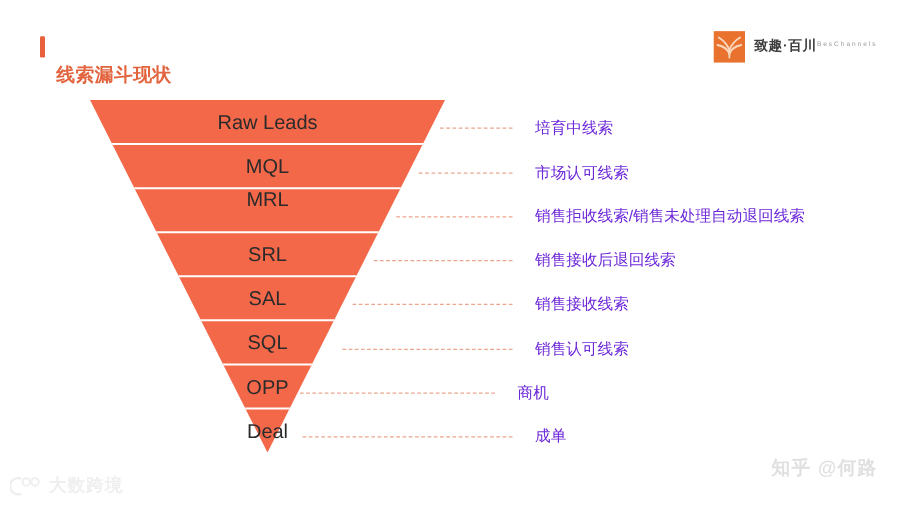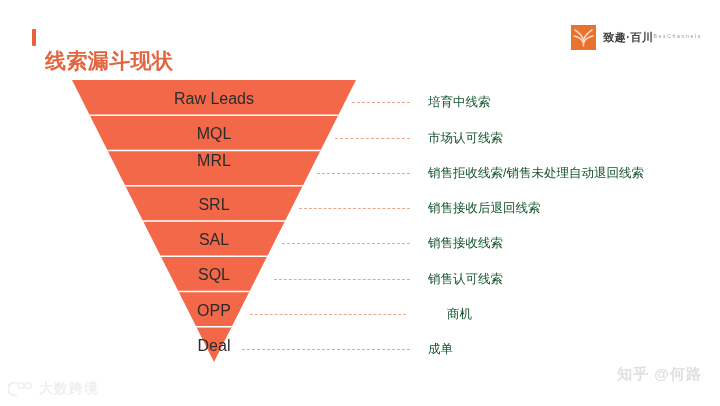--- a/index.html
+++ b/index.html
@@ -28,21 +28,21 @@
     height: 24px;
   }
   #title-bar {
     width: 4px;
     height: 17px;
     background: #E8603C;
     margin-right: 9px;
     border-radius: 1px;
   }
   #title-text {
-    font-size: 21px;
+    font-size: 15px;
     font-weight: bold;
     color: #E2653F;
     letter-spacing: 0.4px;
     white-space: nowrap;
     margin-top: 47px;
   }
 
   
   #logo {
     position: absolute;
@@ -110,21 +110,21 @@
     align-items: center;
   }
   .dash {
     height: 0;
     border-top: 1px dashed #E9A68C;
     flex: none;
   }
   .row-label {
     margin-left: 18px;
     font-size: 12.5px;
-    color: #14532d;
+    color: #6d28d9;
     white-space: nowrap;
   }
 
   
   #wm-left {
     position: absolute;
     left: 8px;
     bottom: 8px;
     display: flex;
     align-items: center;
@@ -227,21 +227,21 @@
     <div class="row-label">销售接收后退回线索</div>
   </div>
   <div class="row" style="left:282px; top:235px;">
     <div class="dash" style="width:128px;"></div>
     <div class="row-label">销售接收线索</div>
   </div>
   <div class="row" style="left:274px; top:271px;">
     <div class="dash" style="width:136px;"></div>
     <div class="row-label">销售认可线索</div>
   </div>
-  <div class="row" style="left:250px; top:306px;gap:23px;">
+  <div class="row" style="left:240px; top:306px;">
     <div class="dash" style="width:156px;"></div>
     <div class="row-label">商机</div>
   </div>
   <div class="row" style="left:242px; top:341px;">
     <div class="dash" style="width:168px;"></div>
     <div class="row-label">成单</div>
   </div>
 
   <div id="wm-left">
     <svg id="wm-left-icon" width="26" height="18" viewBox="0 0 26 18" aria-hidden="true">

